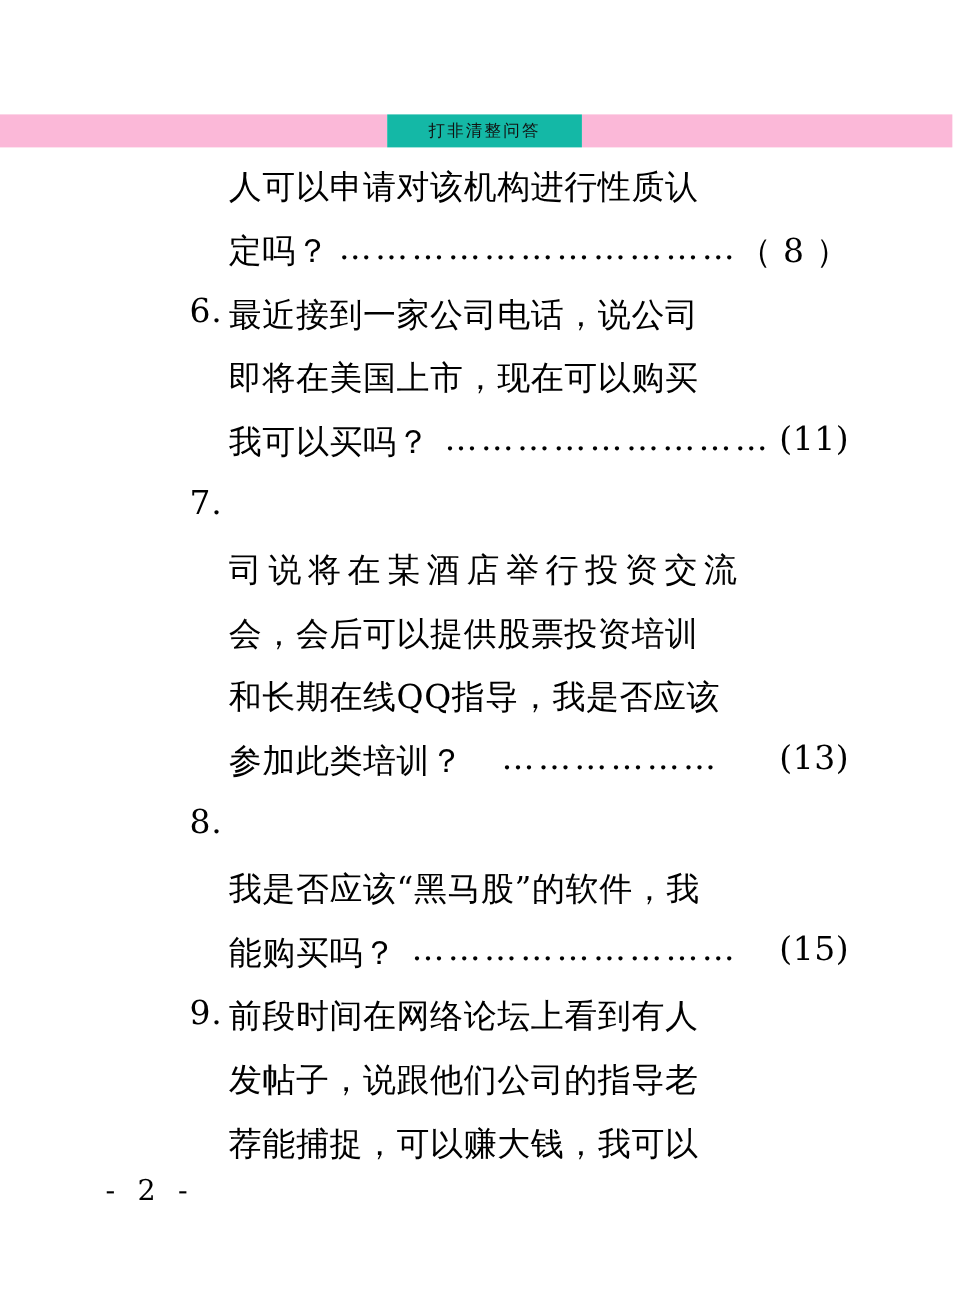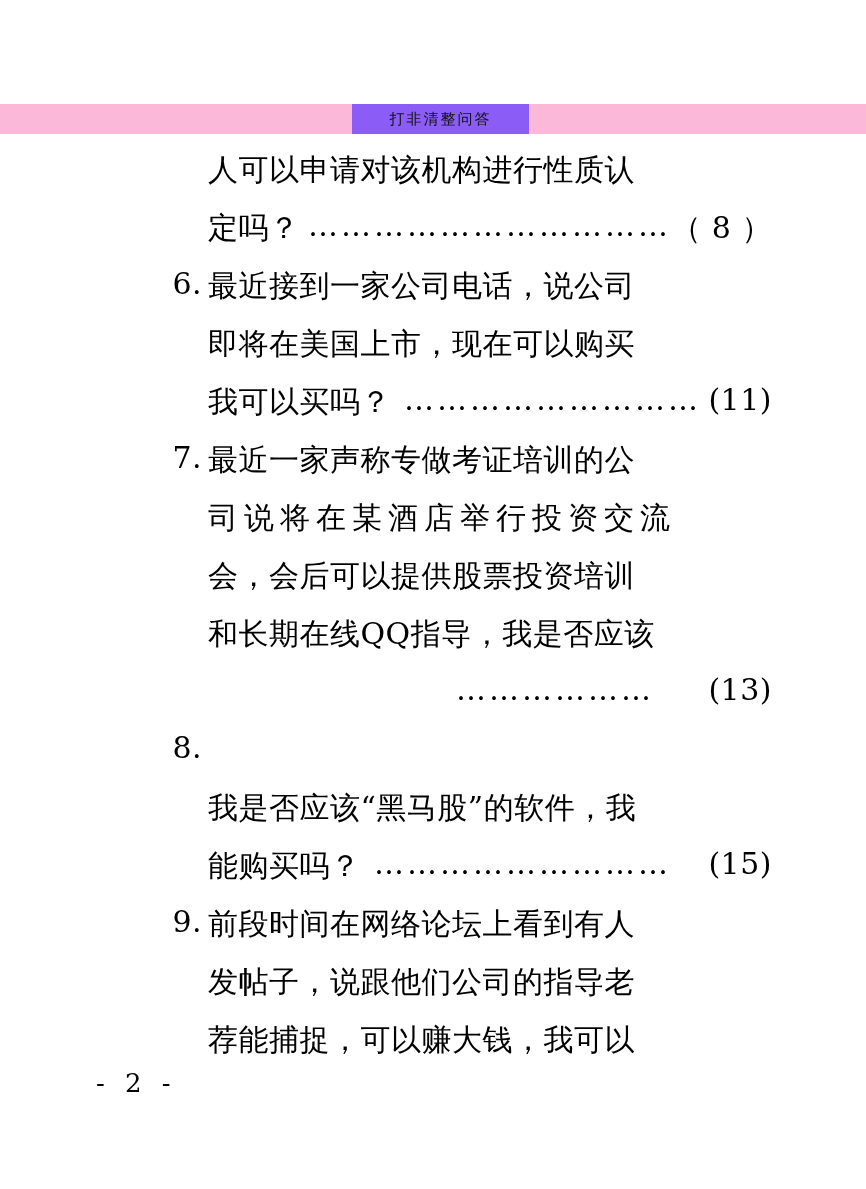--- a/index.html
+++ b/index.html
@@ -52,21 +52,21 @@
     left: 352px;
     top: 0px;
     width: 177px;
     height: 30px;
     line-height: 30px;
     text-align: center;
     font-family: "DejaVu Sans", "Liberation Sans", sans-serif;
     font-size: 15px;
     letter-spacing: 2px;
     color: #111111;
-    background: #8b5cf6;
+    background: #14b8a6;
     white-space: nowrap;
   }
 
   
   .toc {
     position: absolute;
     left: 0;
     top: 150px;
     width: 866px;
     padding-left: 36px;
@@ -167,32 +167,32 @@
       <div class="line">
         <span class="text">我可以买吗？</span>
         <span class="text dots" style="left:368px;">………………………</span>
         <span class="pageno">(11)</span>
       </div>
     </div>
 
     <div class="entry">
       <div class="line">
         <span class="num">7.</span>
-        <span class="text">最近一家声称专做考证培训的公</span>
       </div>
       <div class="line">
         <span class="text wide" style="left:172px;">司说将在某酒店举行投资交流</span>
       </div>
       <div class="line">
         <span class="text">会，会后可以提供股票投资培训</span>
       </div>
       <div class="line">
         <span class="text">和长期在线QQ指导，我是否应该</span>
       </div>
       <div class="line">
+        <span class="text">参加此类培训？</span>
         <span class="text dots" style="left:420px;">………………</span>
         <span class="pageno">(13)</span>
       </div>
     </div>
 
     <div class="entry">
       <div class="line">
         <span class="num">8.</span>
       </div>
       <div class="line">

